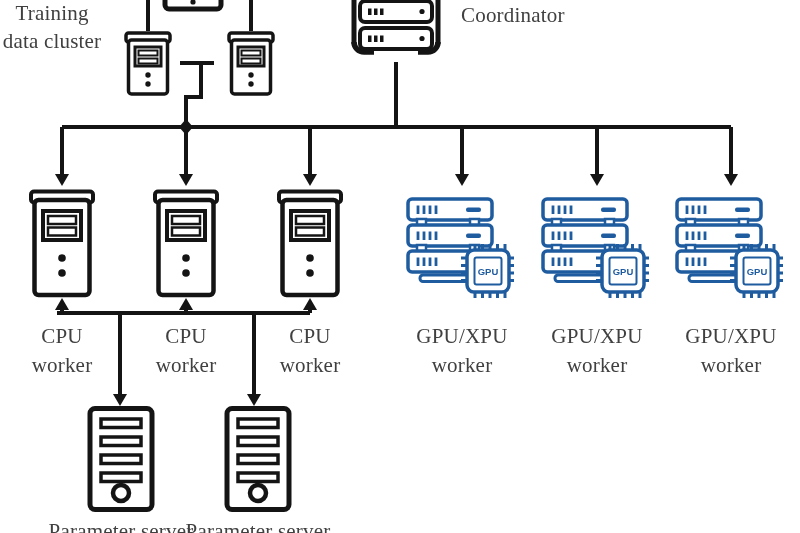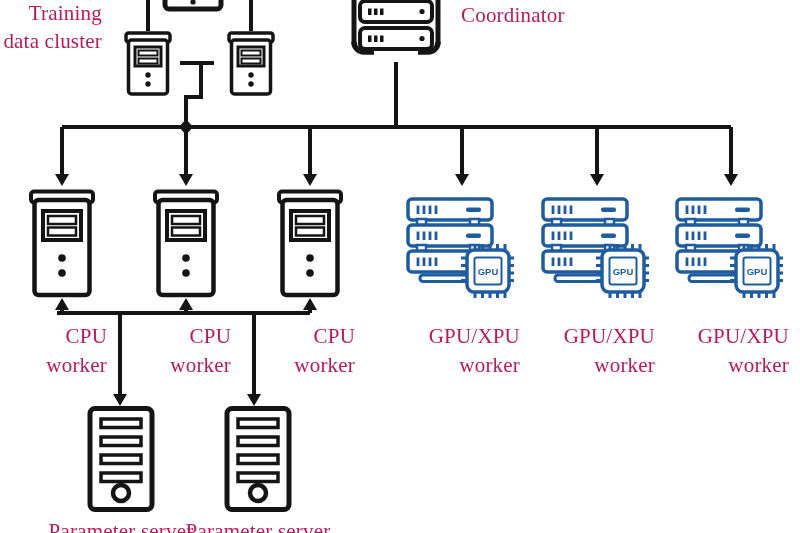--- a/index.html
+++ b/index.html
@@ -4,21 +4,21 @@
 <style>
   html,body { margin:0; padding:0; background:#ffffff; }
   #canvas {
     position:relative; width:800px; height:533px;
     overflow:hidden; background:#ffffff;
     font-family:"Liberation Serif", serif; color:#141414;
   }
   .abs { position:absolute; }
   .lbl {
     position:absolute; font-size:21px; line-height:28px;
-    text-align:right; color:#be185d; letter-spacing:0.2px;
+    text-align:center; color:#404040; letter-spacing:0.2px;
   }
   .lbl.nowrap { white-space:nowrap;font-family:Liberation Serif, serif; }
   svg { display:block; }
   .ico { position:absolute; }
 </style>
 </head>
 <body>
 
 <div id="canvas">
 

